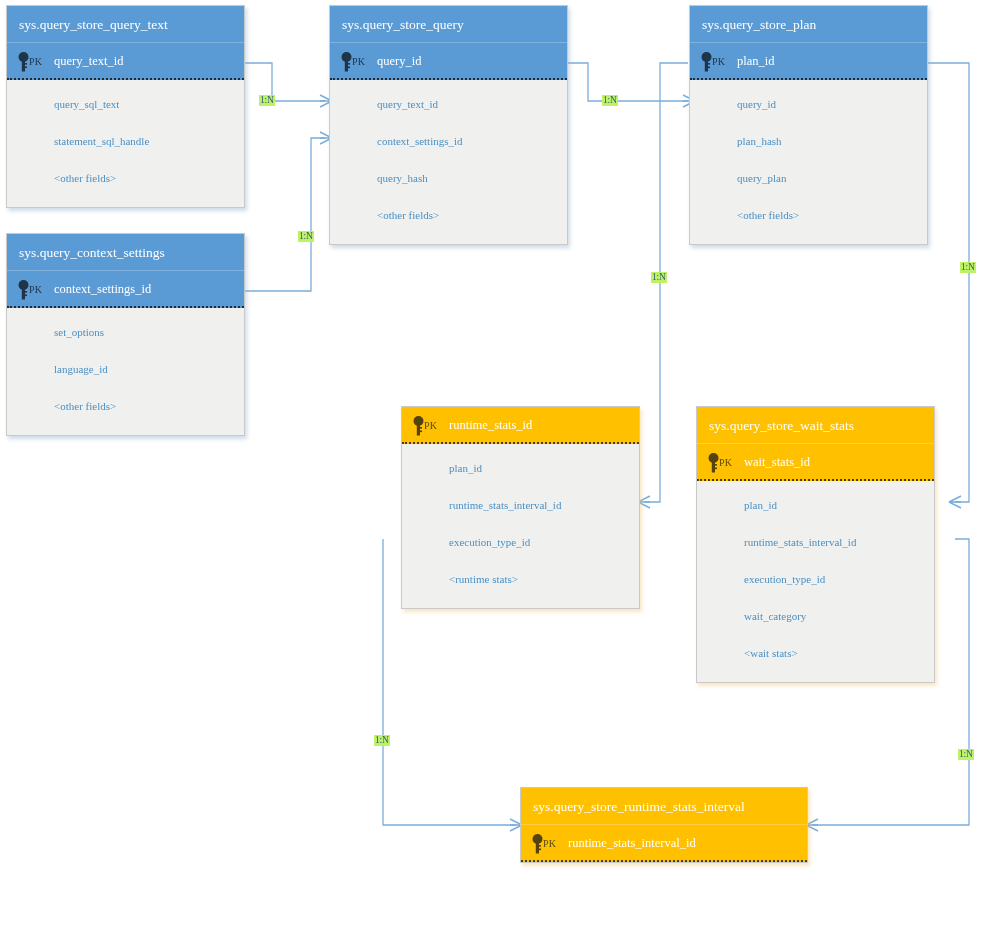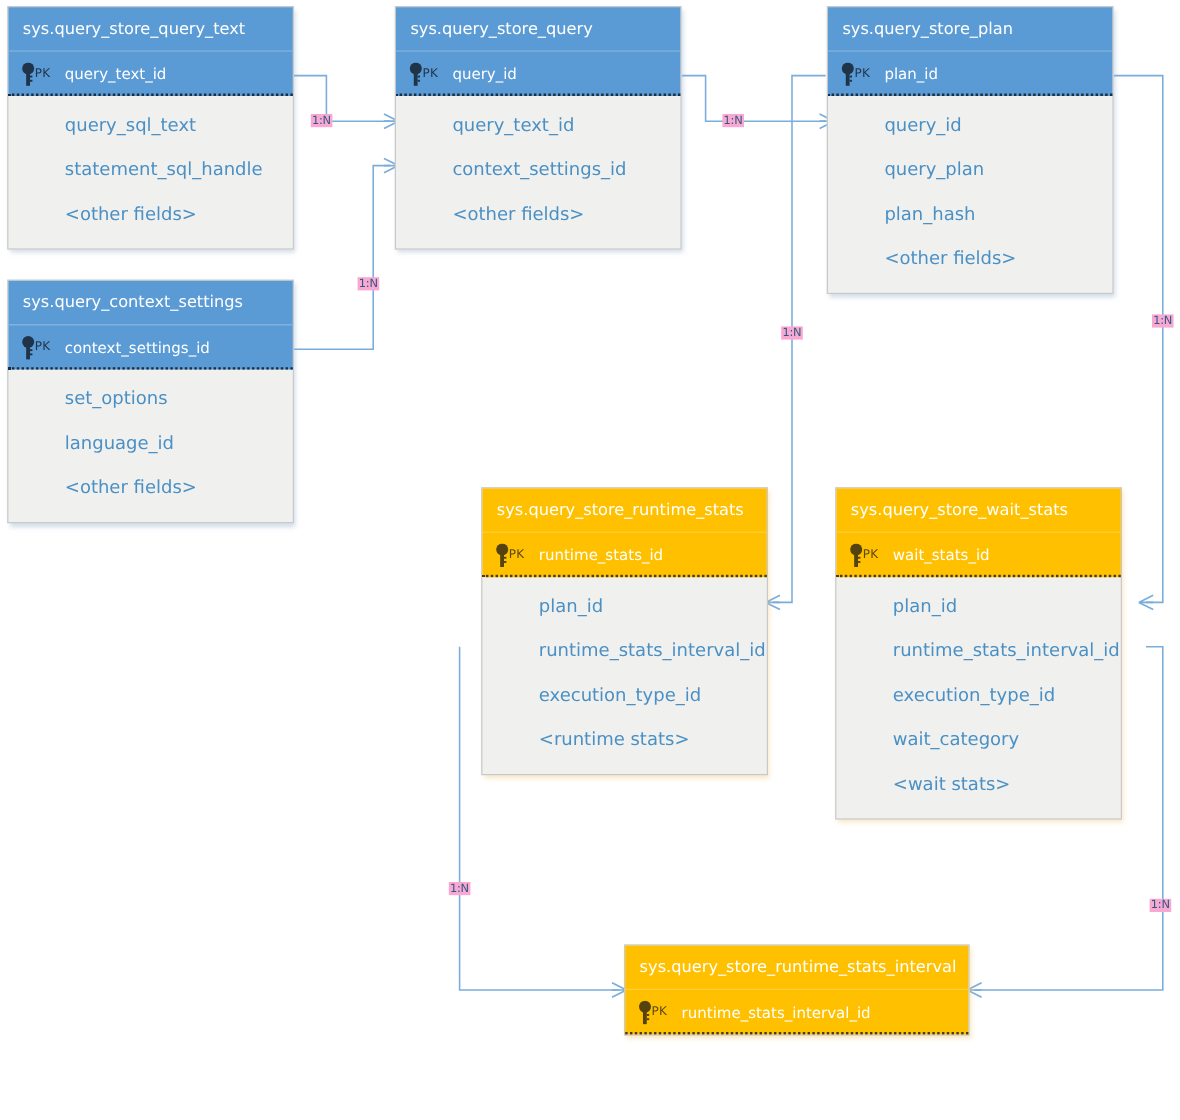--- a/index.html
+++ b/index.html
@@ -12,20 +12,21 @@
     height: 933px;
     font-family: "DejaVu Sans", "Liberation Sans", sans-serif;
     position: relative;
     overflow: hidden;
   }
   #canvas {
     position: absolute;
     left: 0; top: 0;
     width: 983px;
     height: 813px;
+    font-family: Liberation Serif, serif;
   }
   #edges {
     position: absolute;
     left: 0; top: 0;
     width: 983px;
     height: 933px;
     pointer-events: none;
   }
   .entity {
     position: absolute;
@@ -85,29 +86,29 @@
   .blue .pk-name { color: #ffffff; }
   .orange .pk-name { color: #ffffff; }
 
   .fields {
     padding: 6px 0 10px 0;
   }
   .field {
     height: 37px;
     line-height: 37px;
     padding-left: 47px;
-    font-size: 15px;
+    font-size: 11px;
     color: #4a90c4;
     white-space: nowrap;
   }
   .edge-label {
     position: absolute;
     font-size: 9.5px;
     color: #31587d;
-    background: #f9a8d4;
+    background: #bef264;
     padding: 0 1px;
     line-height: 11px;
     white-space: nowrap;
     letter-spacing: -0.2px;
   }
 </style>
 </head>
 <body>
 
 <div id="canvas">
@@ -194,46 +195,46 @@
         <rect x="3.8" y="8" width="3.2" height="11.5" fill="#1f3449"></rect>
         <rect x="7" y="11" width="2" height="1.6" fill="#1f3449"></rect>
         <rect x="7" y="14.5" width="2" height="1.6" fill="#1f3449"></rect>
       </svg>
       <span class="pk-tag">PK</span>
       <div class="pk-name">query_id</div>
     </div>
     <div class="fields">
       <div class="field">query_text_id</div>
       <div class="field">context_settings_id</div>
+      <div class="field">query_hash</div>
       <div class="field">&lt;other fields&gt;</div>
     </div>
   </div>
 
   <div class="entity blue" style="left:689px; top:5px; width:239px;">
     <div class="ent-title">sys.query_store_plan</div>
     <div class="pk-row">
       <svg class="pk-key" viewBox="0 0 11 20">
         <circle cx="5.5" cy="5" r="5" fill="#1f3449"></circle>
         <rect x="3.8" y="8" width="3.2" height="11.5" fill="#1f3449"></rect>
         <rect x="7" y="11" width="2" height="1.6" fill="#1f3449"></rect>
         <rect x="7" y="14.5" width="2" height="1.6" fill="#1f3449"></rect>
       </svg>
       <span class="pk-tag">PK</span>
       <div class="pk-name">plan_id</div>
     </div>
     <div class="fields">
       <div class="field">query_id</div>
+      <div class="field">plan_hash</div>
       <div class="field">query_plan</div>
-      <div class="field">plan_hash</div>
       <div class="field">&lt;other fields&gt;</div>
     </div>
   </div>
 
   <div class="entity orange" style="left:401px; top:406px; width:239px;">
-    <div class="ent-title">sys.query_store_runtime_stats</div>
     <div class="pk-row">
       <svg class="pk-key" viewBox="0 0 11 20">
         <circle cx="5.5" cy="5" r="5" fill="#54430f"></circle>
         <rect x="3.8" y="8" width="3.2" height="11.5" fill="#54430f"></rect>
         <rect x="7" y="11" width="2" height="1.6" fill="#54430f"></rect>
         <rect x="7" y="14.5" width="2" height="1.6" fill="#54430f"></rect>
       </svg>
       <span class="pk-tag">PK</span>
       <div class="pk-name">runtime_stats_id</div>
     </div>

